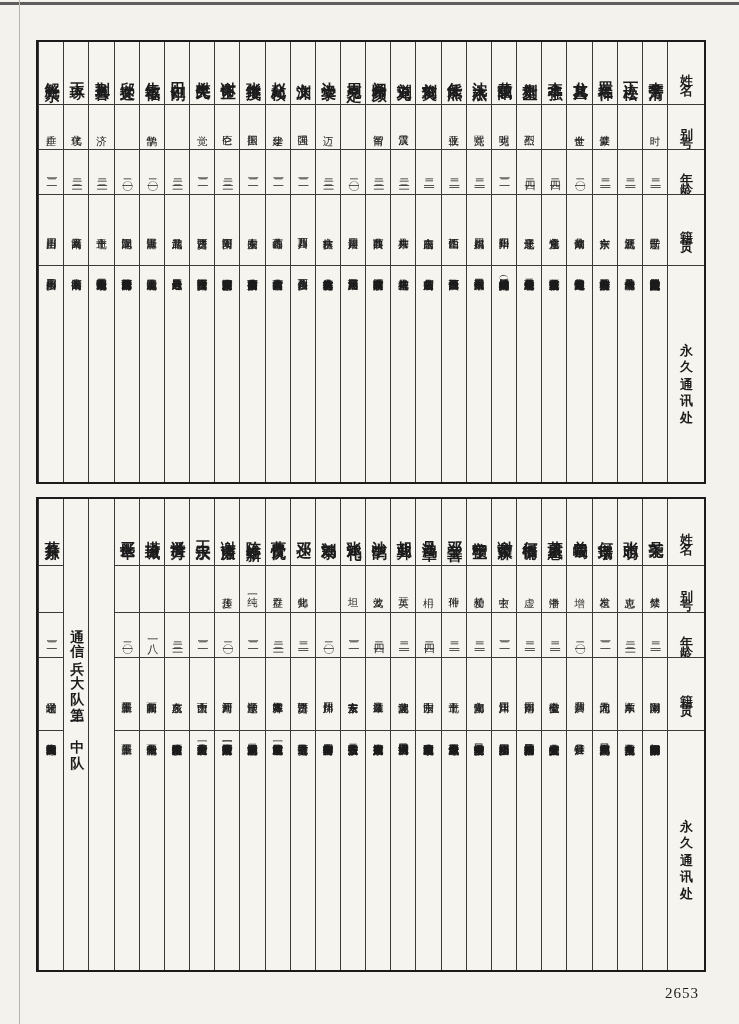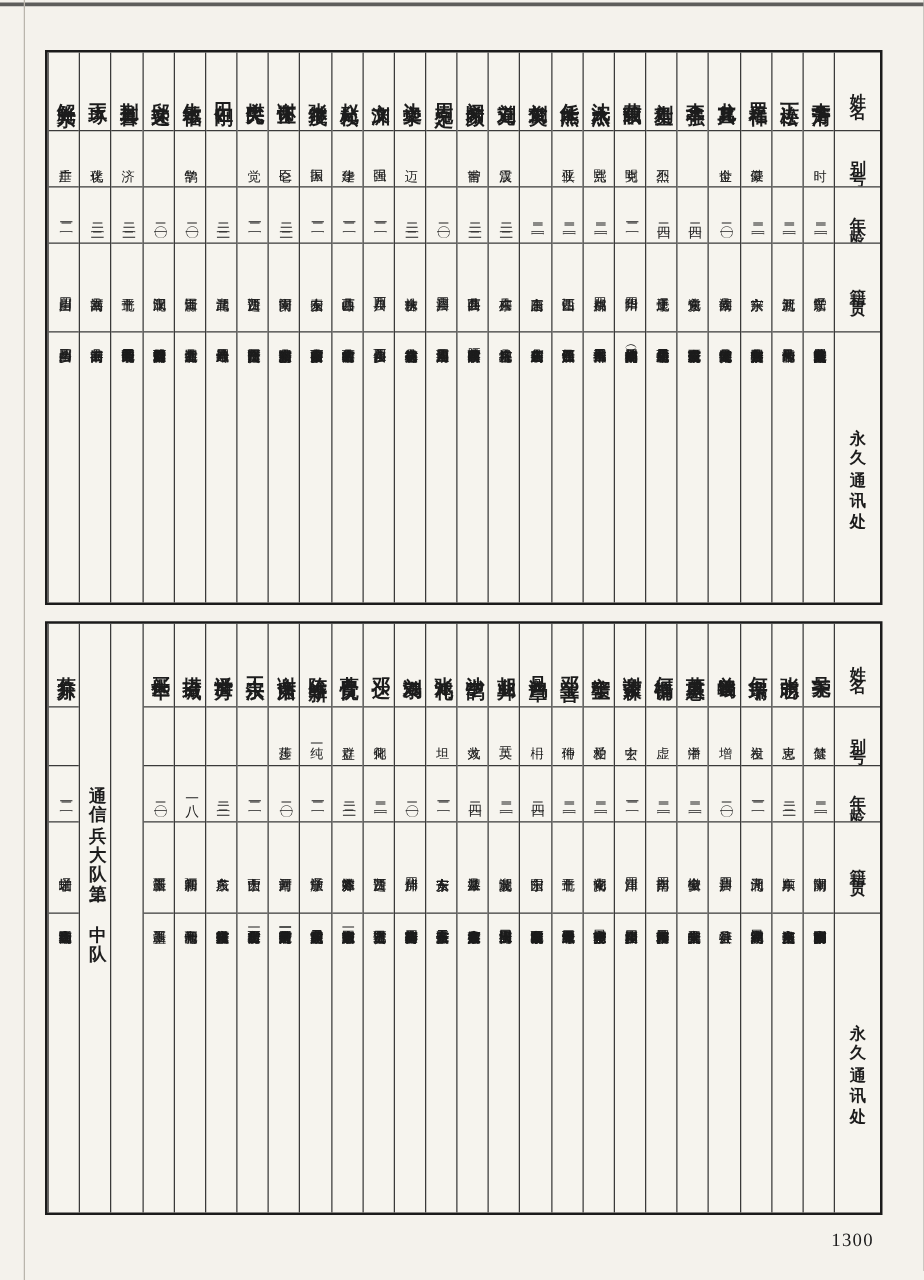--- a/index.html
+++ b/index.html
@@ -499,14 +499,14 @@
         <div class="cell c-name">
           <span>蔡东升</span>
         </div>
         <div class="cell c-alias"></div>
         <div class="cell c-age">二一</div>
         <div class="cell c-origin">辽宁岫岩</div>
         <div class="cell c-addr">沈阳市皇寺大街公和商场</div>
       </div>
     </div>
 
-  <div class="pageno">1300</div>
+  <div class="pageno">2653</div>
 </div>
 
 </body></html>

